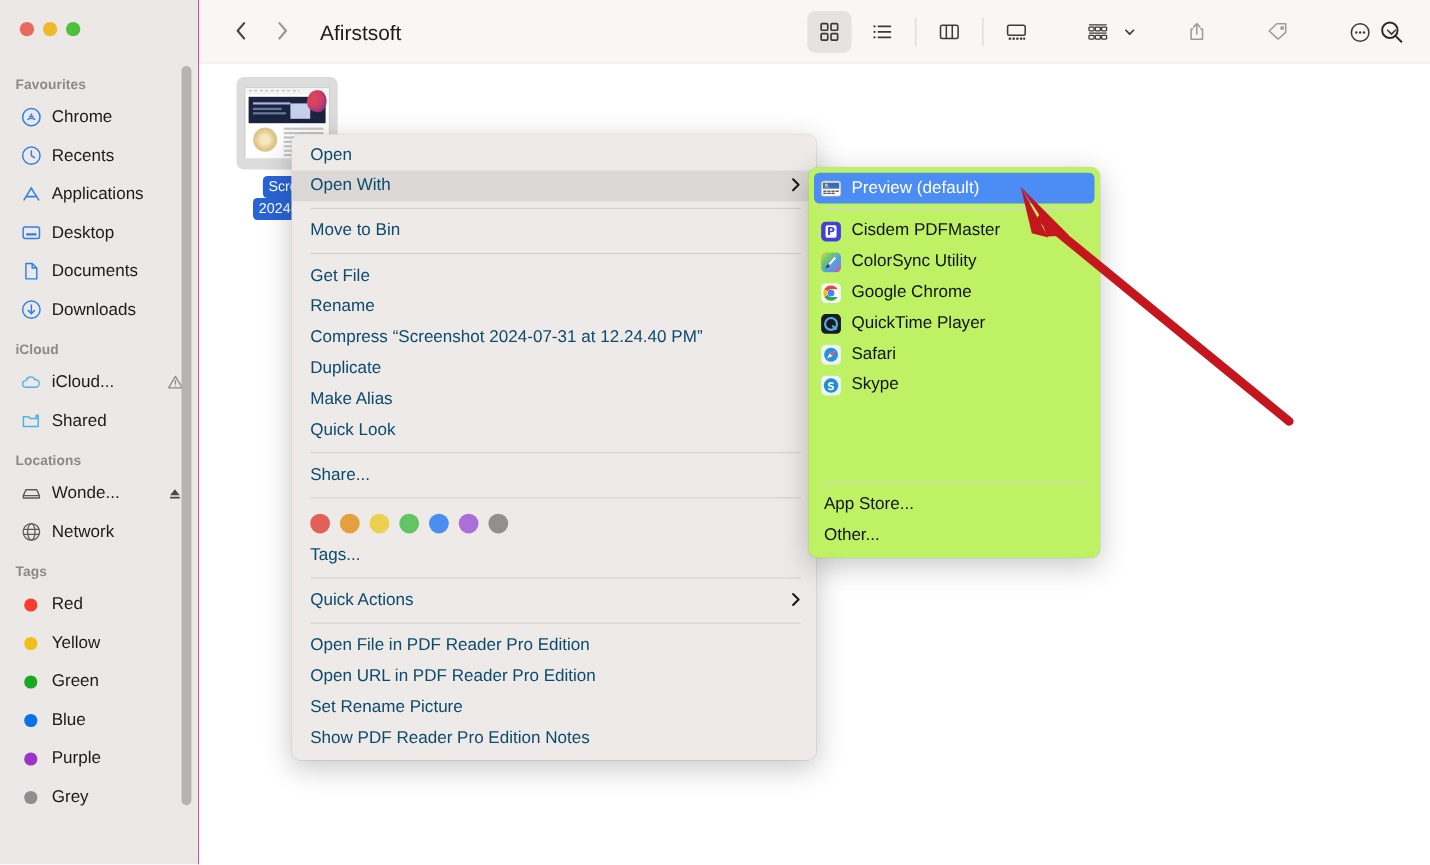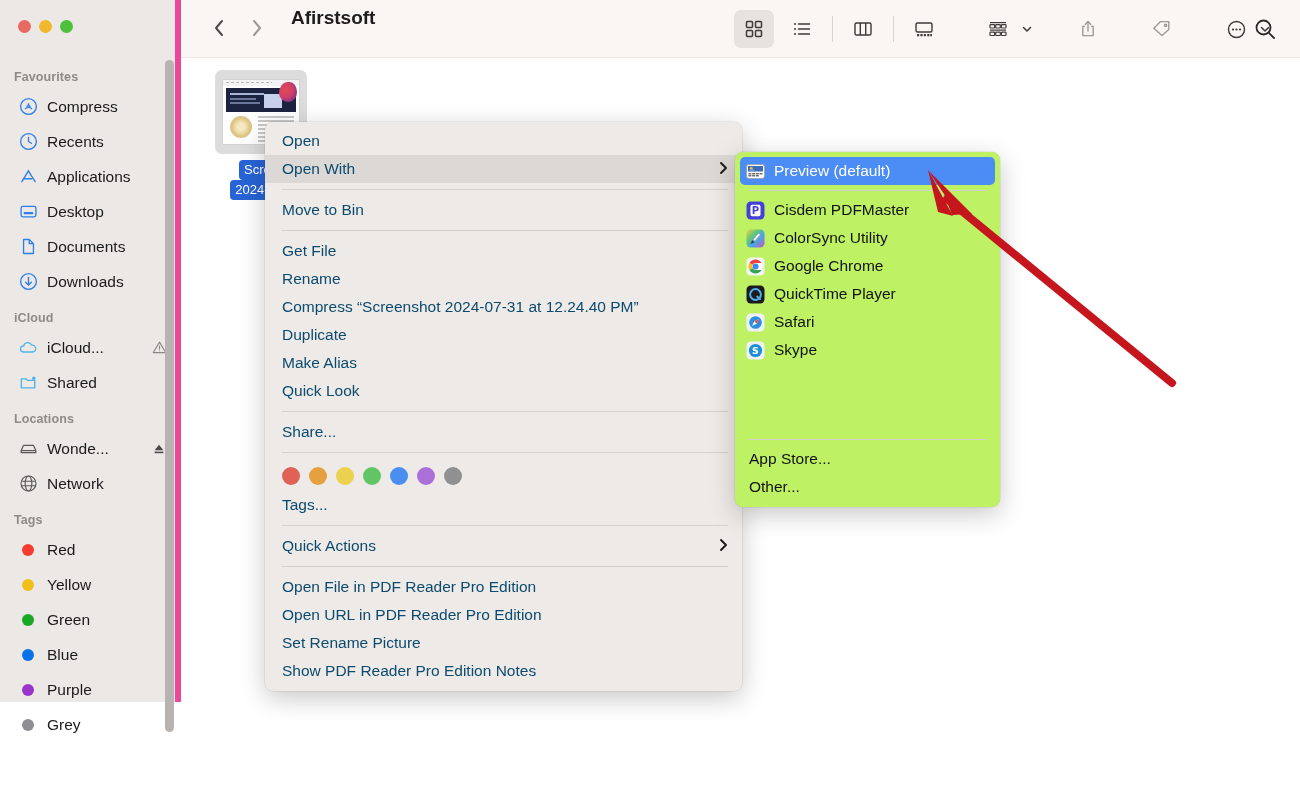--- a/index.html
+++ b/index.html
@@ -6,23 +6,23 @@
   html, body {
     width: 1300px; height: 786px;
     font-family: "Liberation Sans", sans-serif;
     overflow: hidden;
     background: #ffffff;
   }
   #root { position: relative; width: 1300px; height: 786px; background: #ffffff; }
 
   
   .sidebar {
-    position: absolute; left: 0; top: 0; width: 181px; height: 702px;
+    position: absolute; left: 0; top: 0; width: 181px; height: 786px;
     background: #ebe8e6;
-    border-right: 6px solid #ec4899;
+    border-right: 1px solid #ec4899;
   }
   .traffic-lights { position: absolute; left: 18px; top: 20px; display: flex; gap: 8px; }
   .tl { width: 13px; height: 13px; border-radius: 50%; }
   .tl.red { background: #e8695e; }
   .tl.yellow { background: #f0b92d; }
   .tl.green { background: #4fc03a; }
 
   .side-scroll { position: absolute; left: 0; top: 58px; width: 181px; height: 728px; }
   .side-group-title {
     font-size: 12.5px; font-weight: bold; color: #8d8a87;
@@ -50,22 +50,22 @@
 
   
   .toolbar {
     position: absolute; left: 181px; top: 0; width: 1119px; height: 58px;
     background: #faf6f4;
     border-bottom: 1px solid #ece8e5;
   }
   .nav-arrows { position: absolute; left: 30px; top: 14px; display: flex; gap: 22px; }
   .chev { width: 16px; height: 28px; }
   .win-title {
-    position: absolute; left: 110px; top: 7px;
-    font-size: 19px; font-weight: bold; color: #1c1c1c;
+    position: absolute; left: 110px; top: 20px;
+    font-size: 19px; font-weight: normal; color: #1c1c1c;
   }
   .tb-icons { position: absolute; left: 549px; top: 10px; display: flex; align-items: center; gap: 0px; }
   .tb-btn {
     width: 40px; height: 38px; display: flex; align-items: center; justify-content: center;
     border-radius: 7px; margin: 0 4px;
   }
   .tb-btn.active { background: #e6e2df; }
   .tb-sep { width: 1px; height: 26px; background: #d9d4d1; margin: 0 6px; }
   .tb-caret { width: 14px; height: 14px; margin-left: -2px; margin-right: 4px; }
   .tb-gap { width: 26px; }
@@ -177,21 +177,21 @@
 
       <div class="side-item">
         <span class="side-icon">
           <svg width="19" height="19" viewBox="0 0 20 20" fill="none" stroke="#2f7fe8" stroke-width="1.4">
             <circle cx="10" cy="10" r="8.3"></circle>
               <path d="M6.3 12.6a5 5 0 0 1 7.4 0"></path>
               <path d="M7.9 10.1a2.9 2.9 0 0 1 4.2 0"></path>
               <circle cx="10" cy="7.6" r="1" fill="#2f7fe8" stroke="none"></circle>
           </svg>
         </span>
-        <span class="side-label">Compress</span>
+        <span class="side-label">Chrome</span>
       </div>
 
       <div class="side-item">
         <span class="side-icon">
           <svg width="19" height="19" viewBox="0 0 20 20" fill="none" stroke="#2f7fe8" stroke-width="1.4">
             <circle cx="10" cy="10" r="8.3"></circle>
               <path d="M10 5.6V10l3 1.9" stroke-linecap="round"></path>
           </svg>
         </span>
         <span class="side-label">Recents</span>

